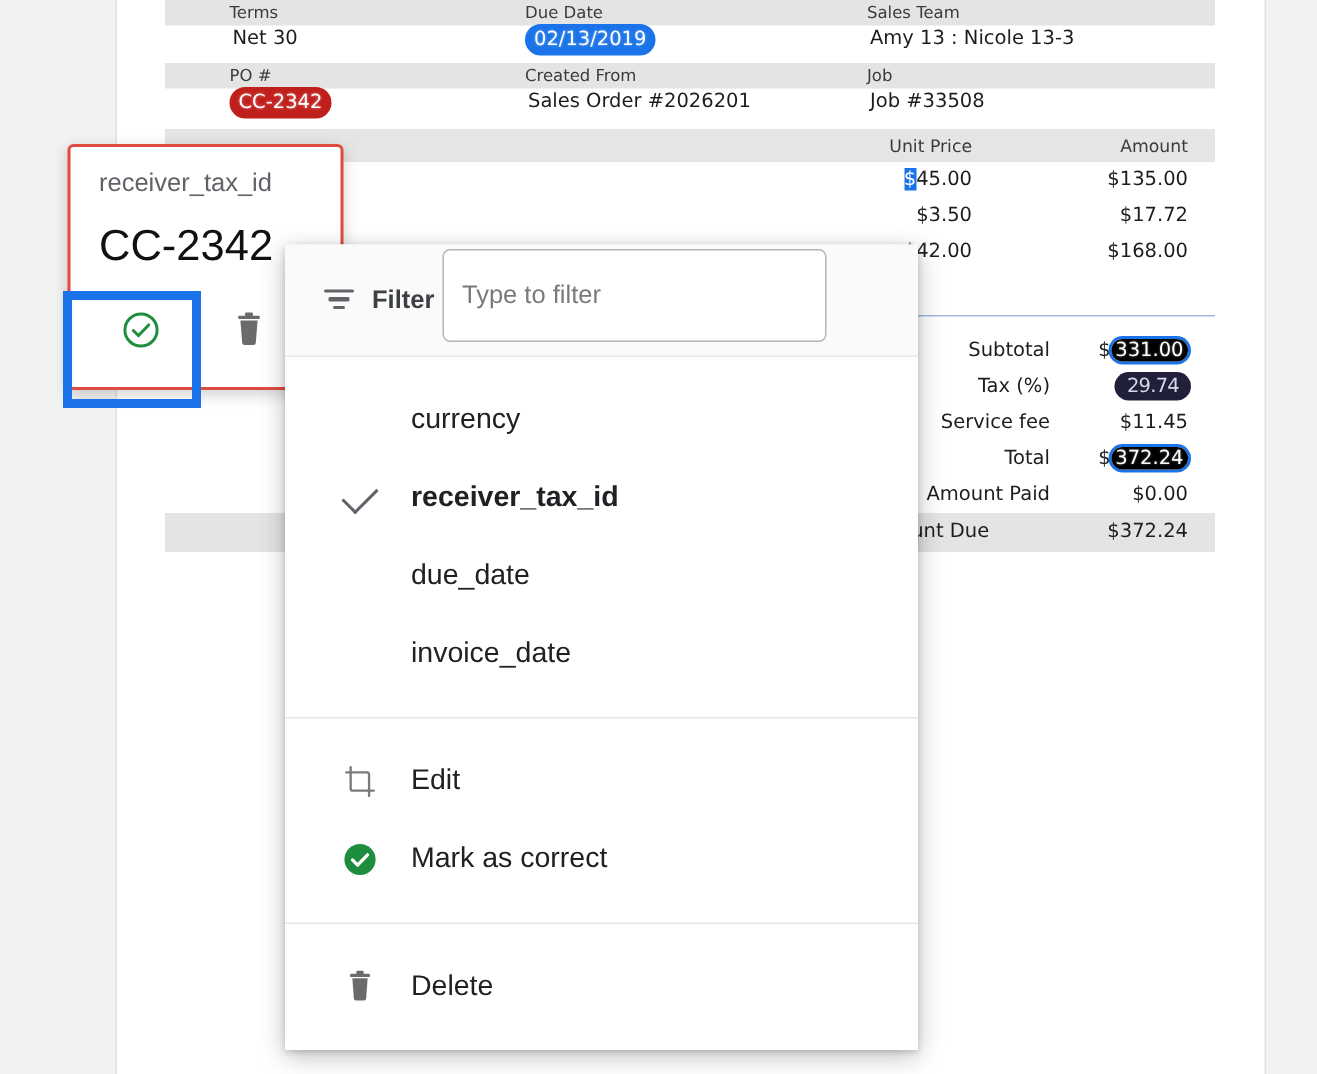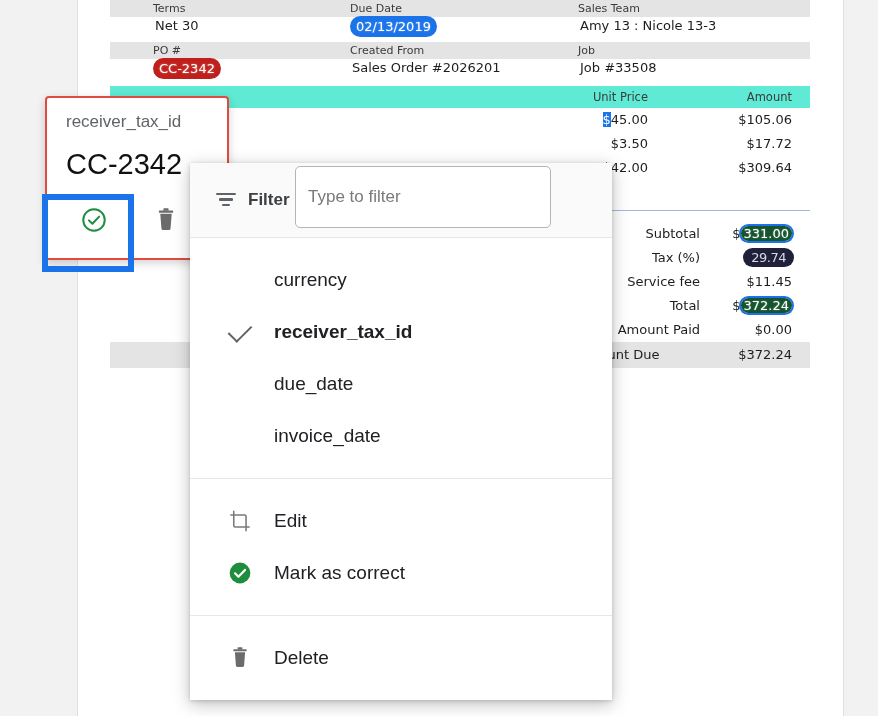--- a/index.html
+++ b/index.html
@@ -79,21 +79,21 @@
   
   .items-table {
     position: absolute;
     top: 86px;
     left: 0;
     width: 700px;
   }
   .items-hdr {
     position: relative;
     height: 22px;
-    background: #5eead4;
+    background: #e5e5e5;
     font-size: 11.5px;
     color: #3b3b3b;
     font-family: "DejaVu Sans", sans-serif;
   }
   .items-hdr .h-unit { position: absolute; right: 162px; top: 4px; }
   .items-hdr .h-amt  { position: absolute; right: 18px;  top: 4px; }
 
   .item-row {
     position: relative;
     height: 24px;
@@ -129,21 +129,21 @@
   .tot-row .t-lab { position: absolute; right: 110px; top: 4px; }
   .tot-row .t-val { position: absolute; right: 18px;  top: 4px; }
   .tot-row.due {
     background: #e4e4e4;
     height: 26px;
   }
   .tot-row.due .t-lab { right: auto; left: 468px; top: 5px; }
   .tot-row.due .t-val { top: 5px; }
 
   .hl-blue-sm {
-    background: #14532d;
+    background: #000000;
     color: #ffffff;
     border-radius: 8px;
     padding: 0 3px;
     box-shadow: 0 0 0 2px #1a73e8;
     text-shadow: 0 0 2px rgba(255,255,255,.4);
     text-align: center;
   }
   .hl-dark {
     background: #20203a;
     color: #d8d8e8;
@@ -346,29 +346,29 @@
     </div>
 
     <div class="items-table">
       <div class="items-hdr">
         <span class="h-unit">Unit Price</span>
         <span class="h-amt">Amount</span>
       </div>
 
       <div class="item-row">
         <span class="i-unit"><span class="sel-char">$</span><span>45.00</span></span>
-        <span class="i-amt">$105.06</span>
+        <span class="i-amt">$135.00</span>
       </div>
       <div class="item-row">
         <span class="i-unit"><span>$</span><span>3.50</span></span>
         <span class="i-amt">$17.72</span>
       </div>
       <div class="item-row">
         <span class="i-unit"><span>$</span><span>42.00</span></span>
-        <span class="i-amt">$309.64</span>
+        <span class="i-amt">$168.00</span>
       </div>
 
       <div class="tot-divider"></div>
 
       <div class="totals">
         <div class="tot-row">
           <span class="t-lab">Subtotal</span>
           <span class="t-val"><span>$</span><span class="hl-blue-sm">331.00</span></span>
         </div>
         <div class="tot-row">

